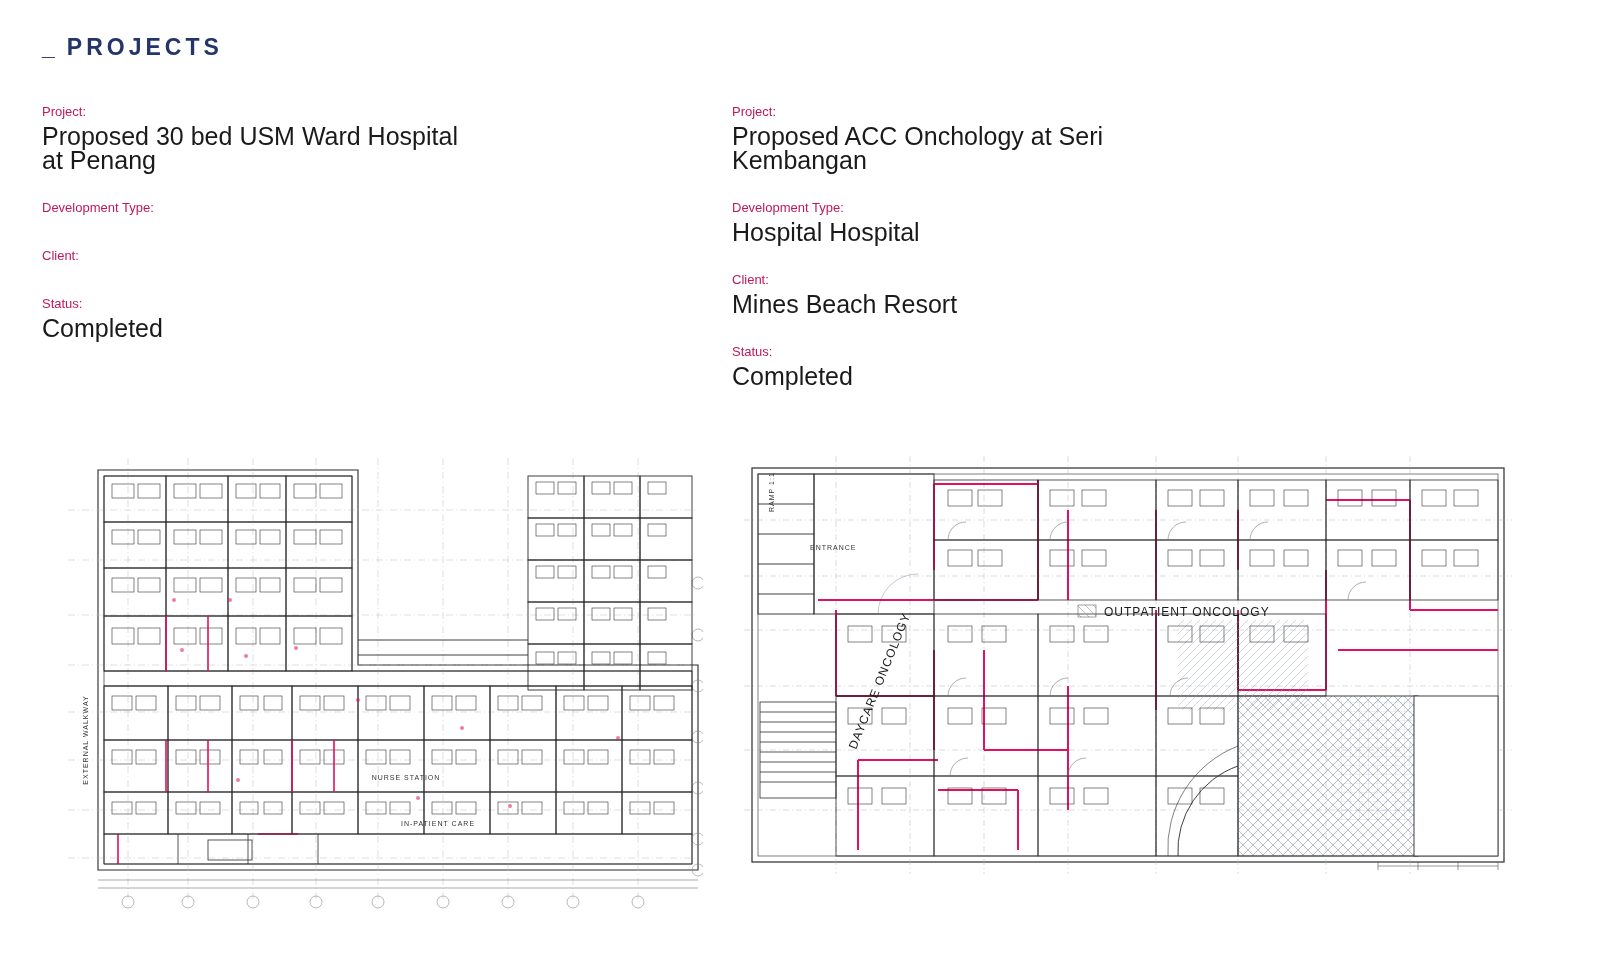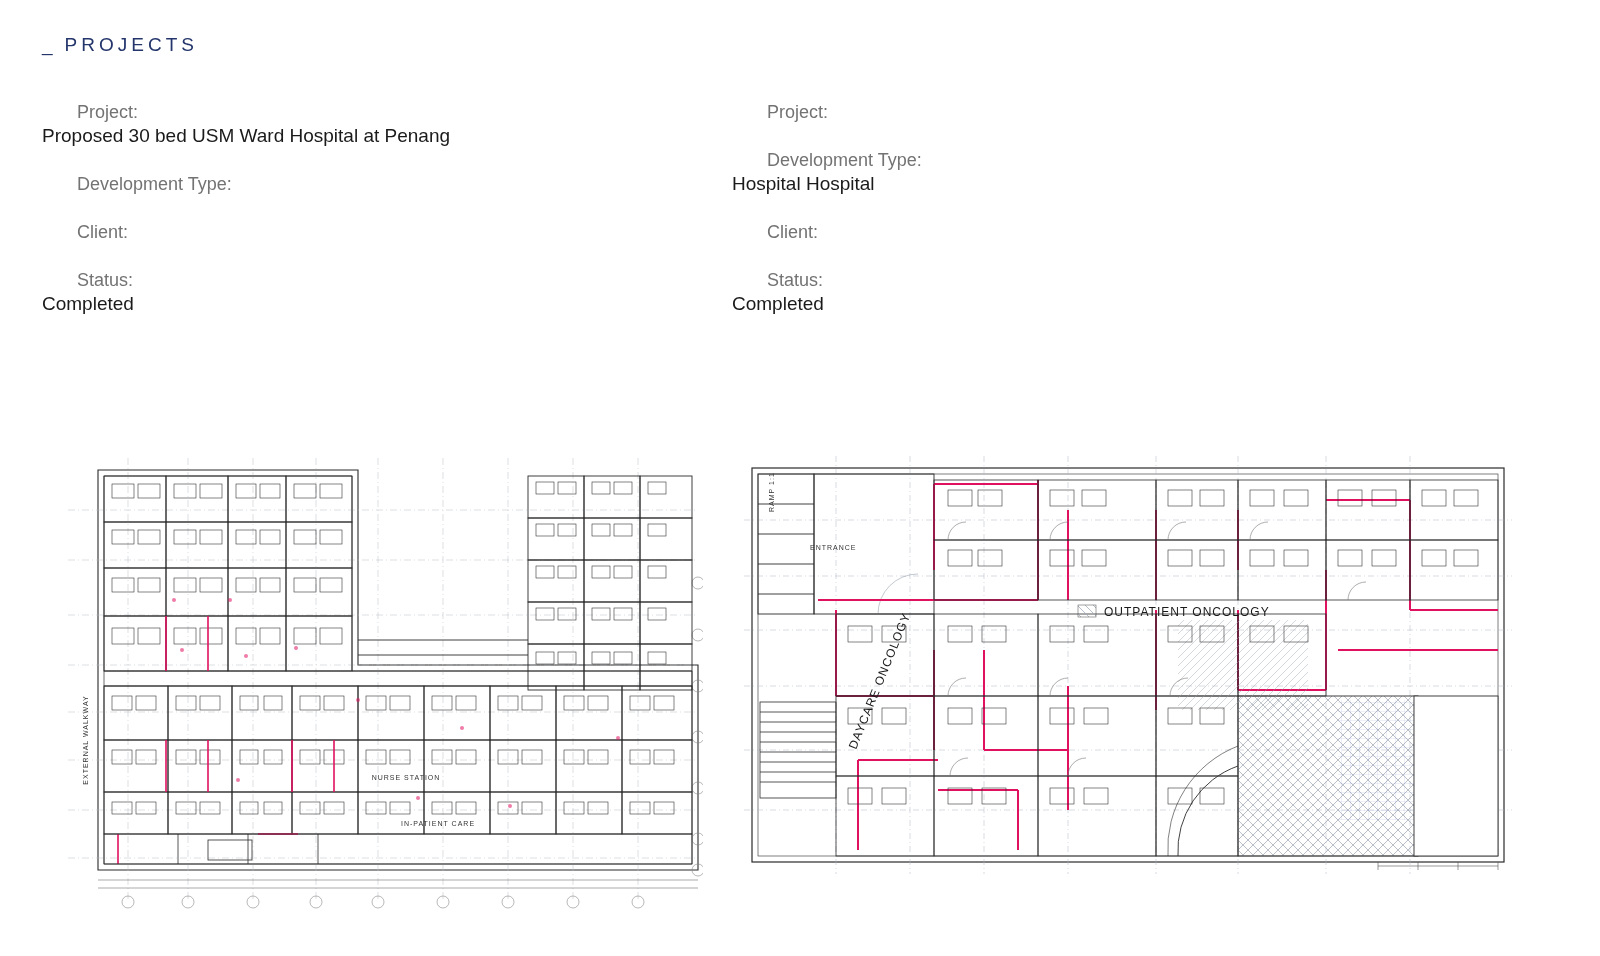--- a/index.html
+++ b/index.html
@@ -20,24 +20,24 @@
     width: 1600px;
     height: 956px;
     box-sizing: border-box;
     padding: 0;
   }
   
   .page-title {
     position: absolute;
     left: 42px;
     top: 34px;
-    font-size: 19px;
+    font-size: 23px;
     letter-spacing: 4px;
     color: #23356b;
-    font-weight: 400;
+    font-weight: 700;
     white-space: nowrap;
     text-align: right;
   }
   .page-title .dash {
     display: inline-block;
     margin-right: 8px;
     color: #23356b;
   }
   
   .col {
@@ -46,27 +46,26 @@
     width: 640px;
   }
   .col-left { left: 42px; }
   .col-right { left: 732px; }
 
   .field {
     margin-bottom: 24px;
   }
   .field:last-child { margin-bottom: 0; }
   .field-label {
-    font-size: 18px;
+    font-size: 13px;
     line-height: 24px;
-    color: #737373;
-    margin-left: 35px;
+    color: #be185d;
   }
   .field-value {
-    font-size: 19px;
+    font-size: 25px;
     line-height: 24px;
     color: #1a1a1a;
     max-width: 440px;
   }
 
   
   .plan {
     position: absolute;
     top: 450px;
     background: #e5e5e5;
@@ -112,27 +111,29 @@
     </div>
     <div class="field">
       <div class="field-label">Status:</div>
       <div class="field-value">Completed</div>
     </div>
   </div>
 
   <div class="col col-right">
     <div class="field">
       <div class="field-label">Project:</div>
+      <div class="field-value">Proposed ACC Onchology at Seri Kembangan</div>
     </div>
     <div class="field">
       <div class="field-label">Development Type:</div>
       <div class="field-value">Hospital Hospital</div>
     </div>
     <div class="field">
       <div class="field-label">Client:</div>
+      <div class="field-value">Mines Beach Resort</div>
     </div>
     <div class="field">
       <div class="field-label">Status:</div>
       <div class="field-value">Completed</div>
     </div>
   </div>
 
   <div class="plan plan-left">
     <svg width="645" height="460" viewBox="0 0 645 460" xmlns="http://www.w3.org/2000/svg">
       <rect x="0" y="0" width="645" height="460" fill="#ffffff"></rect>

